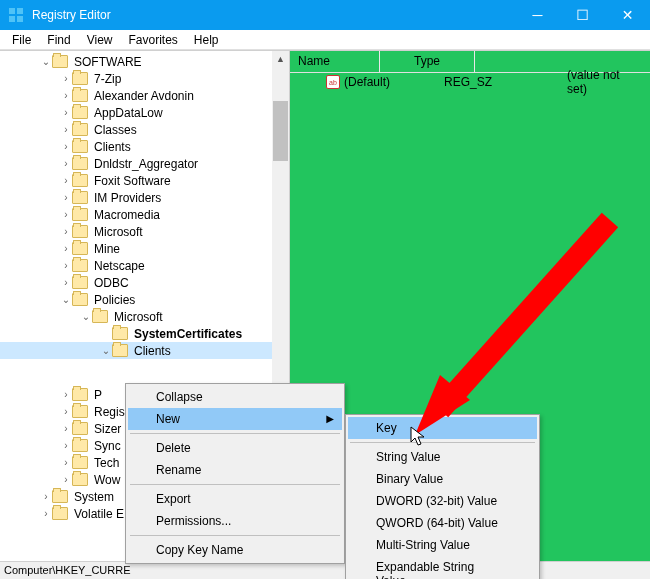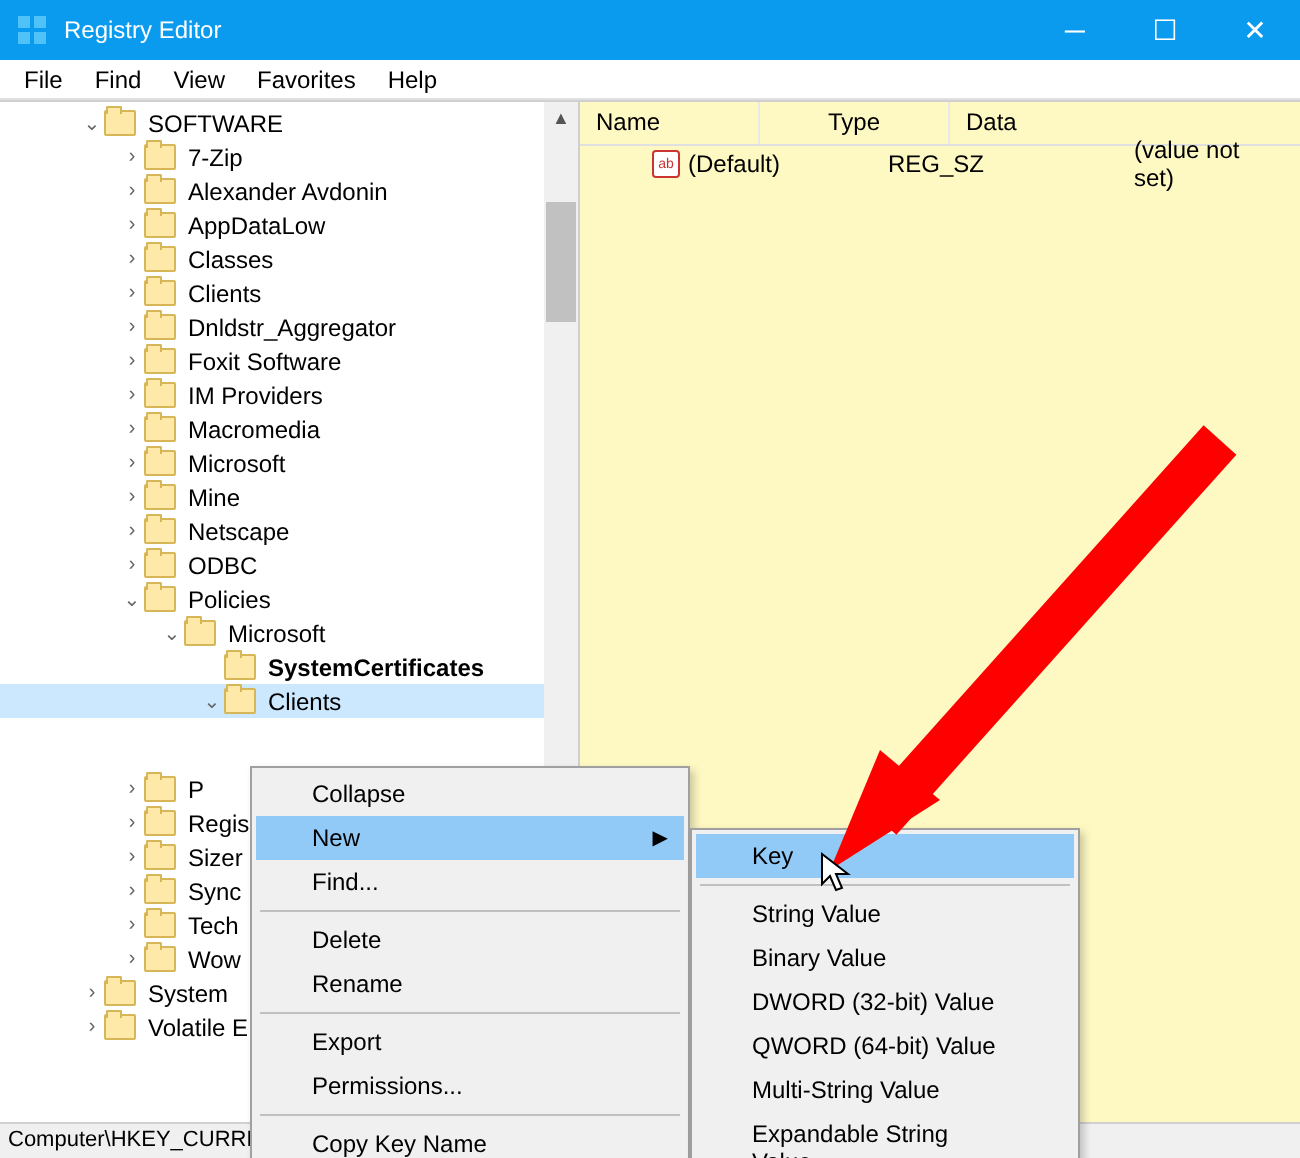--- a/index.html
+++ b/index.html
@@ -24,21 +24,21 @@
 .tree-scroll .arrow.down { bottom:0; }
 
 .tree { font-size: 12px; padding-top: 2px; }
 .tree-item { display:flex; align-items:center; height:17px; white-space:nowrap; }
 .tree-item .expander { width:12px; text-align:center; color:#666; font-size:10px; display:inline-block; }
 .tree-item .folder-icon { width:16px; height:13px; background:#ffe9a8; border:1px solid #d6b656; border-radius:1px; margin-right:4px; display:inline-block; position:relative; }
 .tree-item .folder-icon::before { content:""; position:absolute; top:-3px; left:0; width:6px; height:3px; background:#ffe9a8; border:1px solid #d6b656; border-bottom:none; border-radius:1px 1px 0 0;}
 .tree-item.selected { background:#cce8ff; }
 .tree-item .label { padding:0 2px; }
 
-.list-pane { flex:1; background:#fef9c3; }
+.list-pane { flex:1; background:#22c55e; }
 .list-header { display:flex; height:22px; border-bottom:1px solid #e0e0e0; font-size:12px; }
 .list-header .col { padding:3px 8px; border-right:1px solid #e8e8e8; }
 .list-header .col.name { width:90px; }
 .list-header .col.type { width:95px;text-align:center; }
 .list-header .col.data { flex:1; border-right:none;}
 .list-row { display:flex; font-size:12px; height:18px; align-items:center;}
 .list-row .cell { padding:0 8px;margin-left:28px; }
 .list-row .cell.name { width:90px; display:flex; align-items:center; gap:4px;}
 .list-row .cell.type { width:95px; }
 .list-row .cell.data { flex:1; }
@@ -227,42 +227,40 @@
       <div class="arrow up">▲</div>
       <div class="thumb"></div>
       <div class="arrow down">▼</div>
     </div>
   </div>
 
   <div class="list-pane">
     <div class="list-header">
       <div class="col name">Name</div>
       <div class="col type">Type</div>
-      <div class="col data">Data</div>
     </div>
     <div class="list-row">
       <div class="cell name">
           <span class="reg-icon">ab</span>
           <span>(Default)</span>
         </div>
       <div class="cell type">REG_SZ</div>
       <div class="cell data">(value not set)</div>
     </div>
   </div>
 </div>
 
 <div class="statusbar">
   <span>Computer\HKEY_CURRE</span>
   <span style="position:absolute; right:110px;">ows</span>
 </div>
 
 <div class="context-menu main">
   <div class="mi">Collapse</div>
   <div class="mi highlighted"><span>New</span><span class="arrow-right">▶</span></div>
-  <div class="mi">Find...</div>
   <div class="sep"></div>
   <div class="mi">Delete</div>
   <div class="mi">Rename</div>
   <div class="sep"></div>
   <div class="mi">Export</div>
   <div class="mi">Permissions...</div>
   <div class="sep"></div>
   <div class="mi">Copy Key Name</div>
 </div>
 

